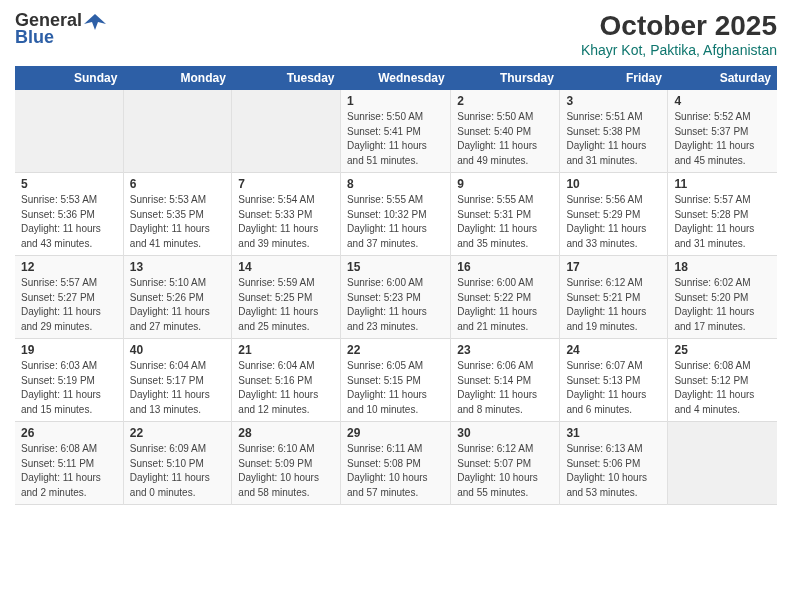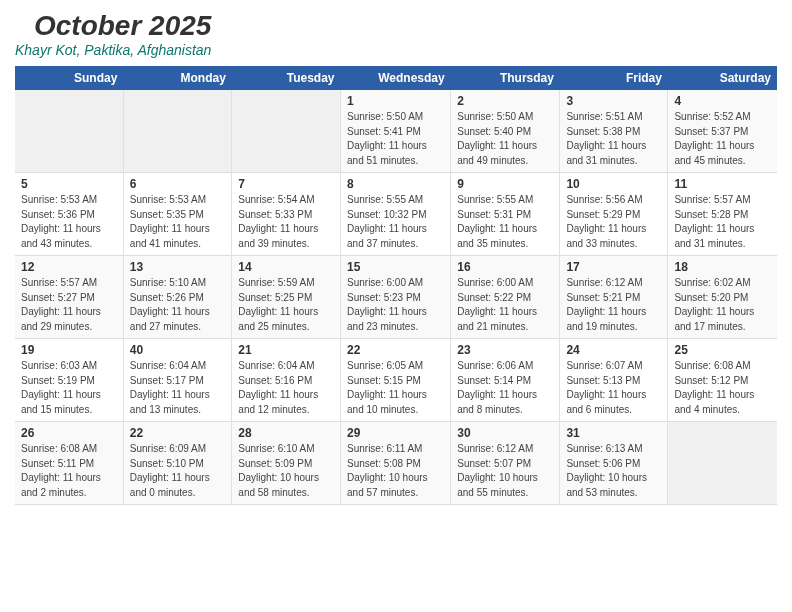--- a/index.html
+++ b/index.html
@@ -20,21 +20,20 @@
       align-items: flex-start;
       margin-bottom: 8px;
     }
     .logo {
       display: flex;
       flex-direction: column;
       align-items: flex-start;
     }
     .title-block {
       text-align: right;
-      font-style: italic;
     }
     .month-title {
       font-size: 28px;
       font-weight: bold;
       color: #333;
     }
     .subtitle {
       font-size: 14px;
       color: #0f766e;
     }
@@ -83,20 +82,29 @@
     }
     .empty-cell {
       background: #f0f0f0;
     }
   </style>
 </head>
 <body>
 
 <div class="container">
   <div class="header">
+    <div class="logo">
+      <div style="display:flex;align-items:center;gap:2px;">
+        <span style="font-size:18px;font-weight:bold;color:#333;">General</span>
+        <svg width="22" height="18" viewBox="0 0 22 18">
+          <polygon points="11,2 22,12 14,10 11,18 8,10 0,12" fill="#2d5fa6"></polygon>
+        </svg>
+      </div>
+      <span style="font-size:18px;font-weight:bold;color:#2d5fa6;margin-top:-4px;">Blue</span>
+    </div>
     <div class="title-block">
       <div class="month-title">October 2025</div>
       <div class="subtitle">Khayr Kot, Paktika, Afghanistan</div>
     </div>
   </div>
 
   <table>
     <thead>
       <tr>
         <th>Sunday</th>

